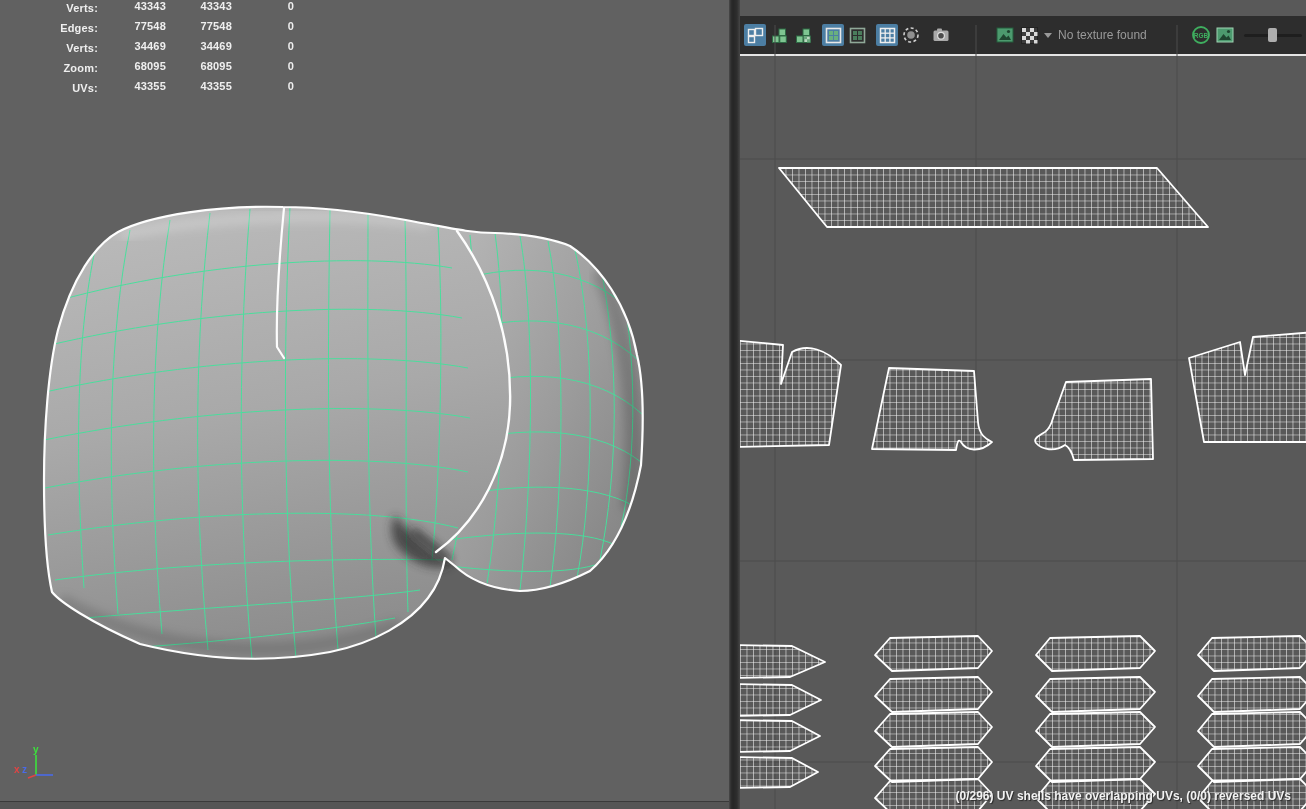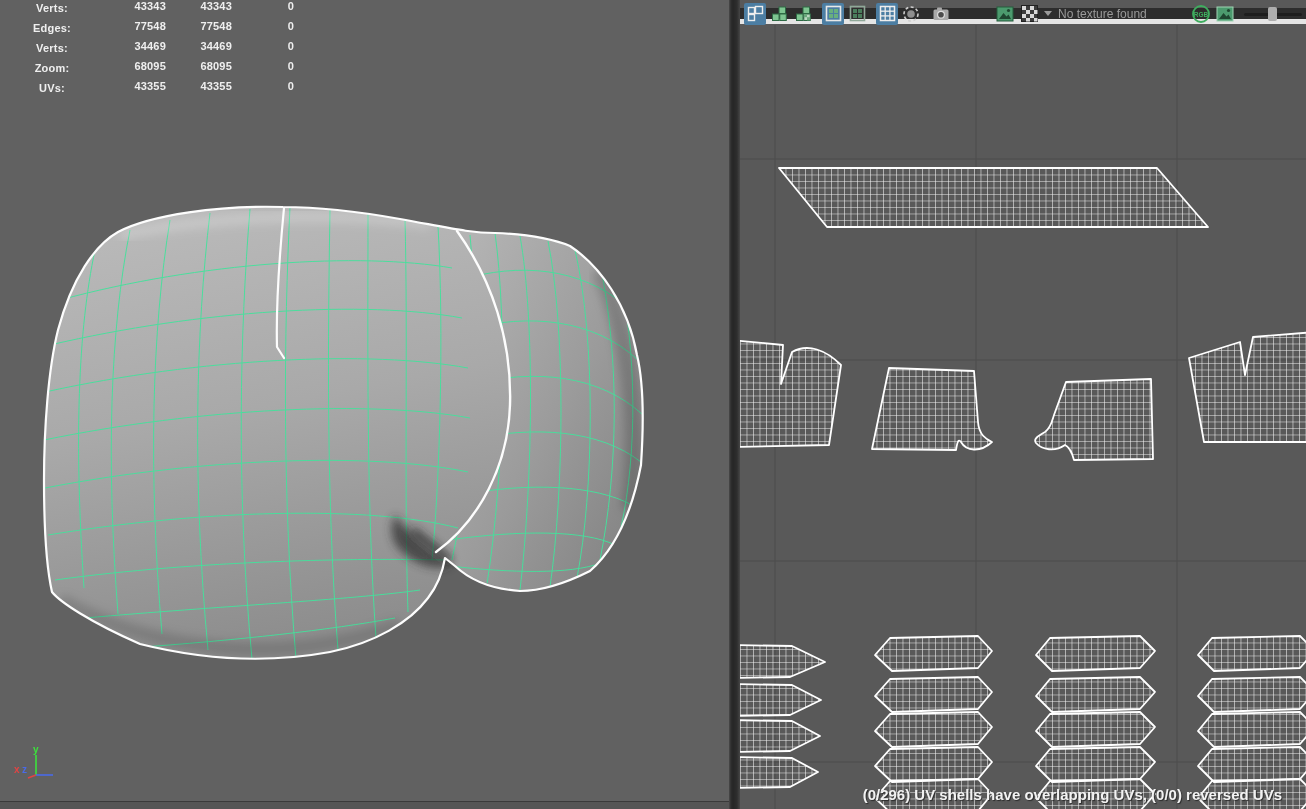--- a/index.html
+++ b/index.html
@@ -5,52 +5,52 @@
   html,body{margin:0;padding:0;background:#2a2a2a;}
   *{box-sizing:border-box;}
   .stage{position:relative;width:1306px;height:809px;overflow:hidden;
          font-family:"Liberation Sans",sans-serif;background:#5e5e5e;}
 
   
   .viewport3d{position:absolute;left:0;top:0;width:729px;height:809px;background:#616161;}
   .hud{position:absolute;left:6px;top:0;display:grid;
        grid-template-columns:92px 68px 66px 62px;grid-auto-rows:20px;
        font-size:11px;font-weight:bold;color:#efefef;letter-spacing:.2px;}
-  .hud .lab{text-align:center;padding-top:2px;}
+  .hud .lab{text-align:right;padding-top:2px;}
   .hud .val{text-align:right;padding-top:0;}
   .mesh-svg{position:absolute;left:0;top:0;}
   .panzoom-label{position:absolute;left:0;bottom:11px;width:729px;text-align:center;
        font-size:12px;font-weight:bold;color:#f4f4f4;}
   .bottom-strip{position:absolute;left:0;bottom:0;width:729px;height:8px;
        background:#555555;border-top:1px solid #3a3a3a;}
   .axis-gizmo{position:absolute;left:6px;bottom:16px;}
 
   
   .panel-divider{position:absolute;left:729px;top:0;width:11px;height:809px;
        background:linear-gradient(90deg,#4a4a4a 0,#2e2e2e 2px,#262626 4px,#2e2e2e 8px,#474747 11px);}
 
   
   .uv-editor{position:absolute;left:740px;top:0;width:566px;height:809px;background:#595959;}
-  .uv-toolbar{position:absolute;left:0;top:8px;width:566px;height:16px;background:#2d2d2d;
-       border-bottom:5px solid #e5e5e5;display:flex;align-items:center;padding-left:4px;}
+  .uv-toolbar{position:absolute;left:0;top:16px;width:566px;height:40px;background:#2d2d2d;
+       border-bottom:2px solid #e5e5e5;display:flex;align-items:center;padding-left:4px;}
   .tbtn{width:22px;height:22px;display:flex;align-items:center;justify-content:center;
        border-radius:2px;flex:0 0 auto;margin-right:2px;}
   .tbtn.active{background:#4c7ea3;}
   .tgap{width:6px;flex:0 0 auto;}
   .tgap-big{width:40px;flex:0 0 auto;}
   .drop-arrow{width:0;height:0;border-left:4px solid transparent;border-right:4px solid transparent;
        border-top:5px solid #9a9a9a;margin:0 6px 0 2px;}
   .texture-field{font-size:12px;color:#9a9a9a;width:118px;flex:0 0 auto;margin-right:14px;
        white-space:nowrap;overflow:hidden;}
   .slider{position:relative;width:58px;height:14px;flex:0 0 auto;margin:0 6px;}
   .slider .track{position:absolute;left:0;top:6px;width:58px;height:3px;background:#1e1e1e;border-radius:2px;}
   .slider .handle{position:absolute;left:24px;top:0;width:9px;height:14px;background:#aeaeae;border-radius:2px;}
 
   .uv-canvas{position:absolute;left:0;top:25px;width:566px;height:784px;overflow:hidden;}
-  .uv-status{position:absolute;right:24px;bottom:6px;font-size:15px;font-weight:bold;color:#f2f2f2;
+  .uv-status{position:absolute;right:15px;bottom:6px;font-size:12px;font-weight:bold;color:#f2f2f2;
        text-shadow:1px 1px 1px #2a2a2a;white-space:nowrap;}
 </style>
 </head>
 <body>
 
 <div class="stage">
 
   <section class="viewport3d">
 
     <svg class="mesh-svg" width="729" height="809">

